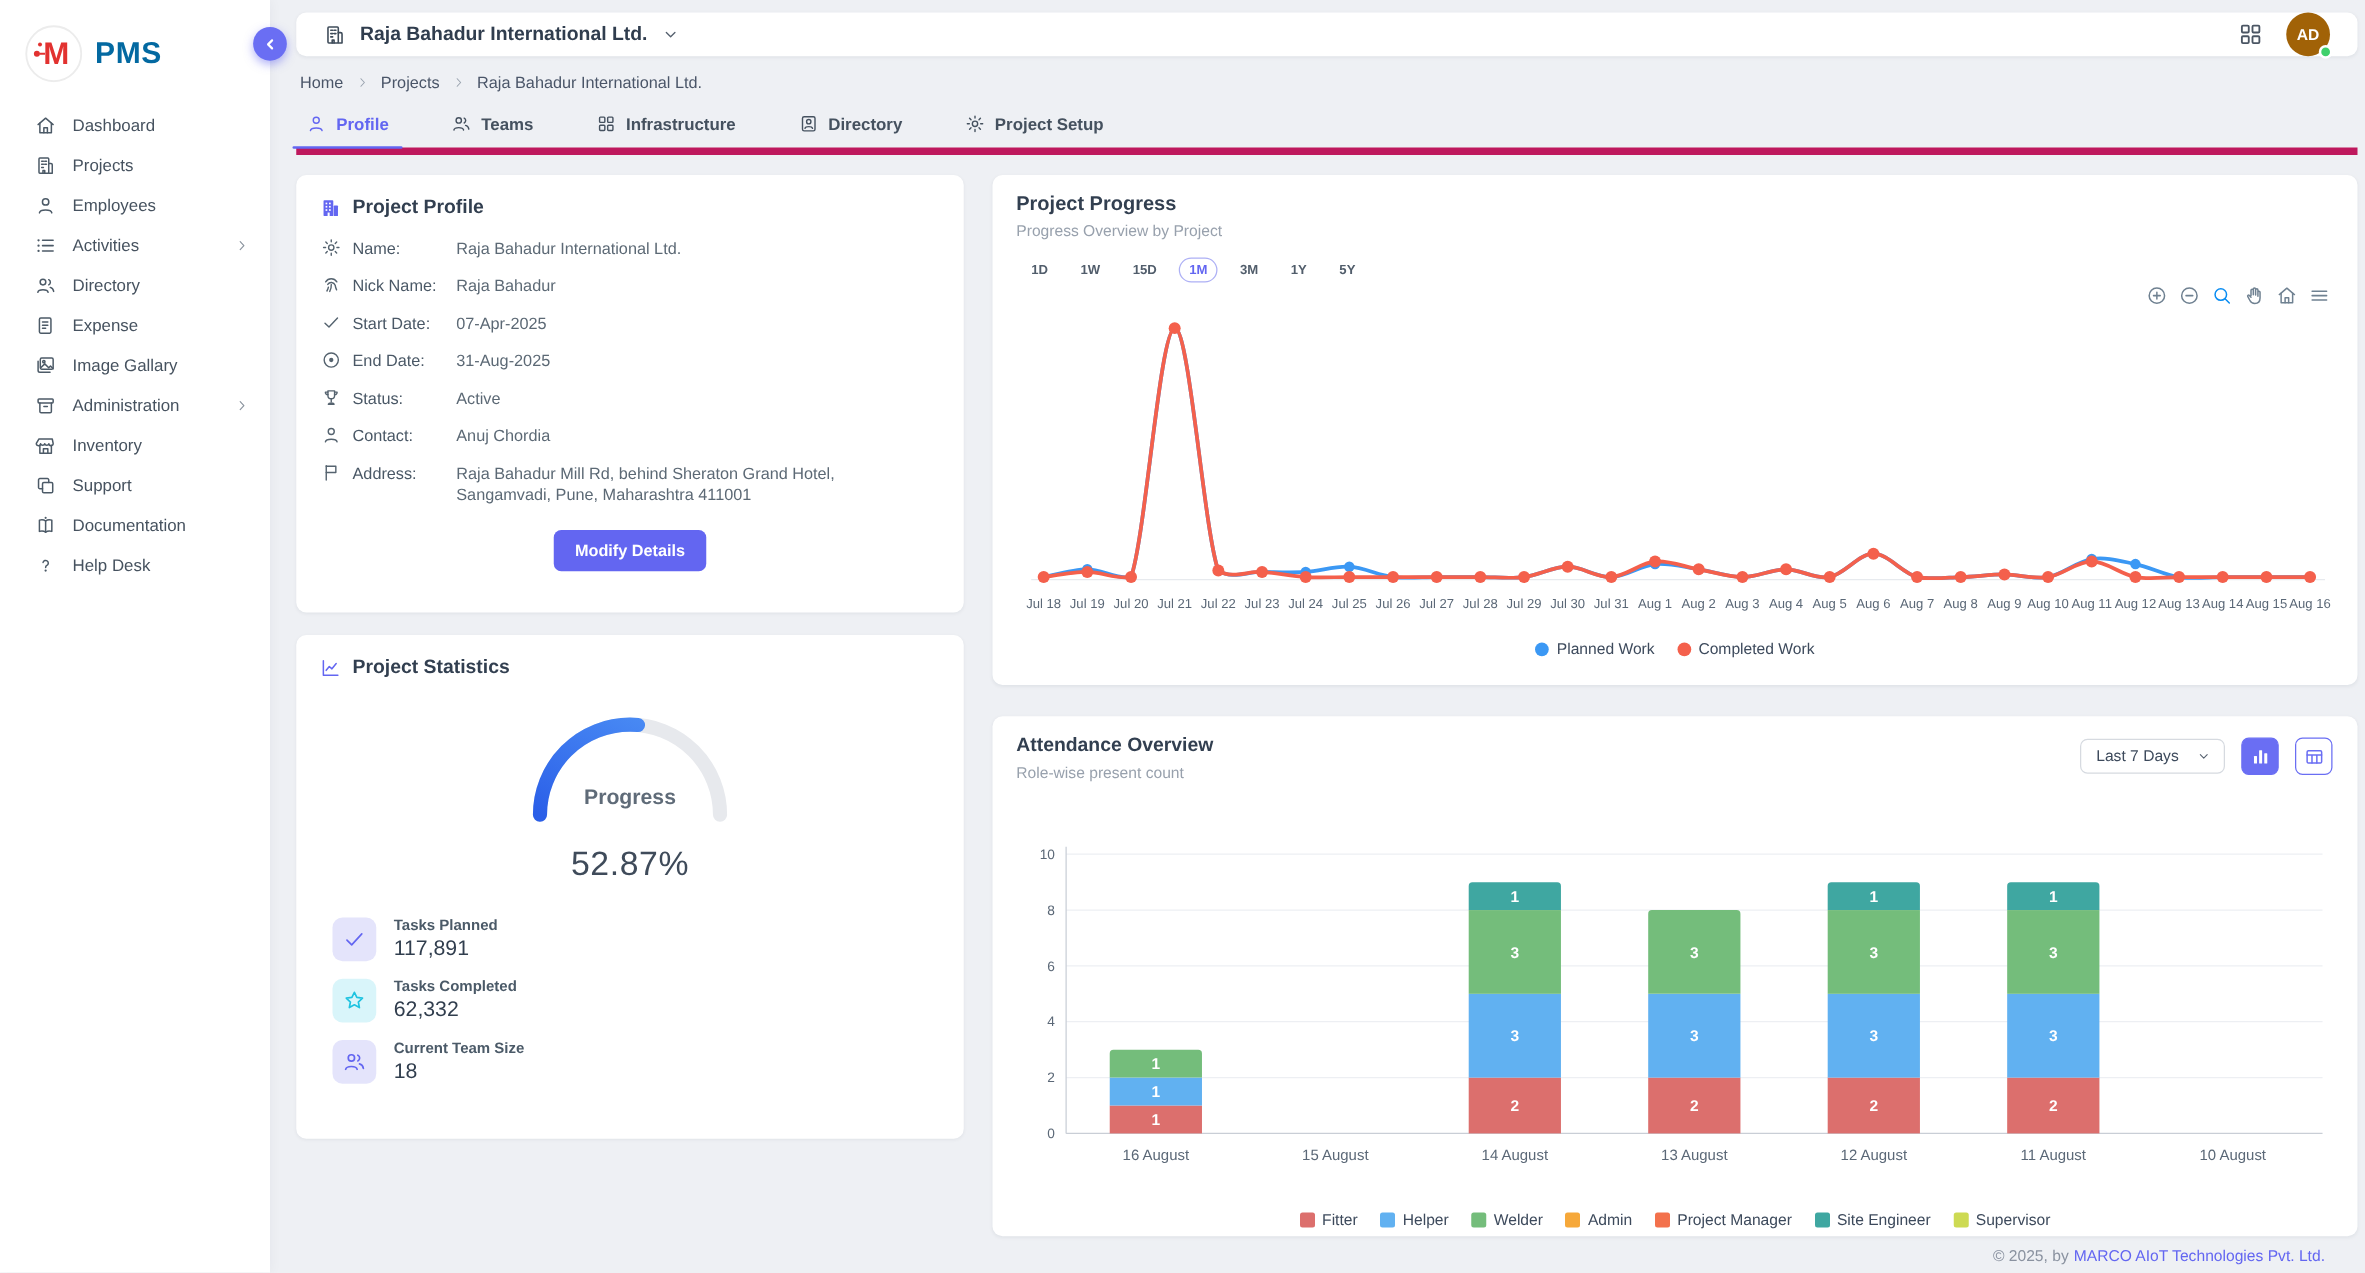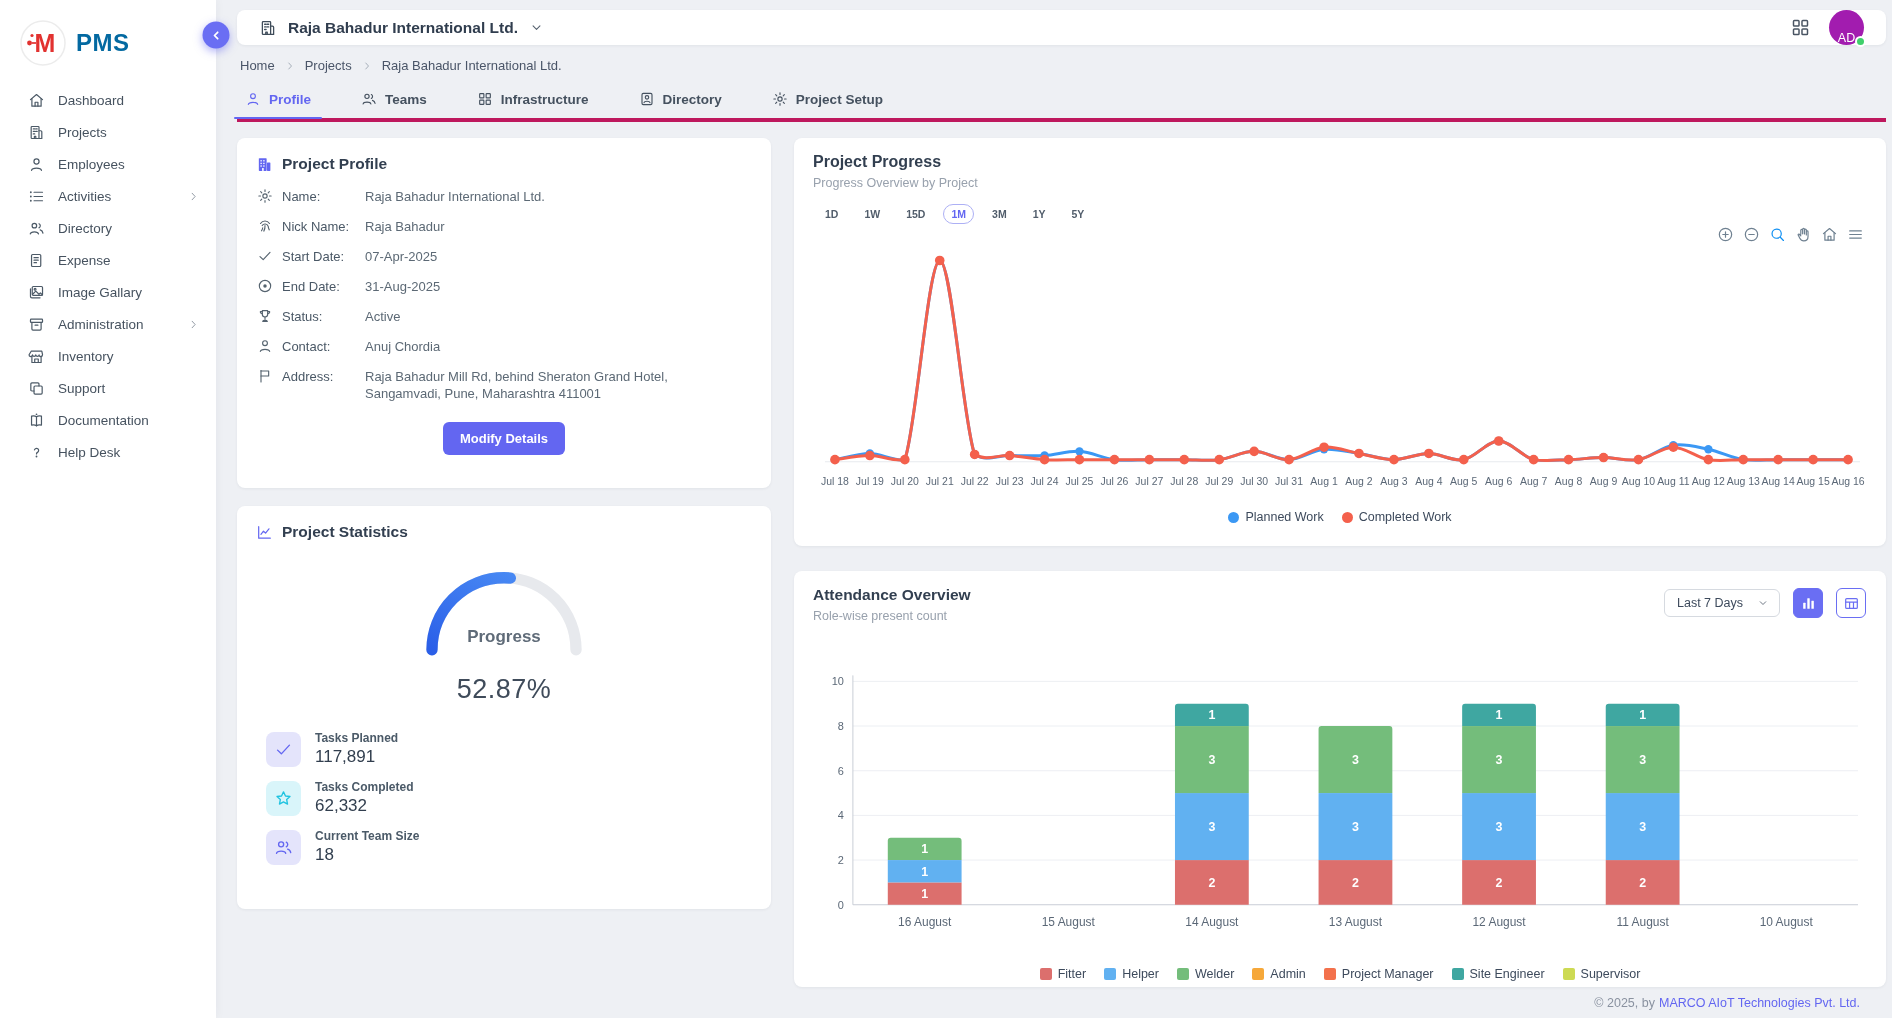--- a/index.html
+++ b/index.html
@@ -21,29 +21,29 @@
 .collapse-btn .icon{width:14px;height:14px}
 
 .main{margin-left:216px;padding:10px 6px 0 21px;height:100%;display:flex;flex-direction:column}
 .card{background:#fff;border-radius:8px;box-shadow:0 1px 3px rgba(20,30,50,.06)}
 .topbar{height:56px;display:flex;align-items:center;justify-content:space-between;padding:0 22px}
 .company{display:flex;align-items:center;gap:11px;font-size:15.5px;font-weight:600;color:#303d4e;cursor:pointer}
 .company .b-ic{width:18px;height:18px;color:#3f4c5a}
 .company .cd-ic{width:15px;height:15px;color:#55606e}
 .topbar-right{display:flex;align-items:center;gap:18px}
 .apps-btn{width:21px;height:21px;color:#4a5563;cursor:pointer}
-.avatar{position:relative;width:35px;height:35px;border-radius:50%;background:#a21caf;color:#fff;font-size:12.5px;font-weight:normal;display:flex;align-items:flex-end;justify-content:center;cursor:pointer}
+.avatar{position:relative;width:35px;height:35px;border-radius:50%;background:#a16207;color:#fff;font-size:12.5px;font-weight:bold;display:flex;align-items:center;justify-content:center;cursor:pointer}
 .status-dot{position:absolute;right:-2px;bottom:-2px;width:11px;height:11px;border-radius:50%;background:#3fd06b;border:2px solid #fff}
 
 .breadcrumb{display:flex;align-items:center;gap:9px;margin:13px 0 0 3px;font-size:13px;color:#4a5568}
 .breadcrumb .sep{width:12px;height:12px;color:#9aa3af}
 .crumb{cursor:pointer}
 .crumb.current{cursor:default}
 
-.tabs{display:flex;gap:46px;margin-top:11px;border-bottom:4px solid #be185d;padding-left:6px}
+.tabs{display:flex;gap:46px;margin-top:11px;border-bottom:6px solid #be185d;padding-left:6px}
 .tab{display:flex;align-items:center;gap:8px;font-size:13.5px;font-weight:600;color:#45515f;padding:7px 2px 11px;cursor:pointer;position:relative}
 .tab .t-ic{width:16px;height:16px}
 .tab.active{color:#6366f1}
 .tab.active::after{content:"";position:absolute;left:-9px;right:-9px;bottom:-1px;height:2.5px;background:#6366f1;border-radius:2px}
 
 .content{display:flex;gap:23px;margin-top:16px;align-items:flex-start}
 .col-left{width:534px;flex:none;display:flex;flex-direction:column;gap:18px}
 .col-right{flex:1;display:flex;flex-direction:column;gap:25px}
 .card-title-row{display:flex;align-items:center;gap:9px}
 .card-title-row .h-ic{width:17px;height:17px;color:#6366f1}

